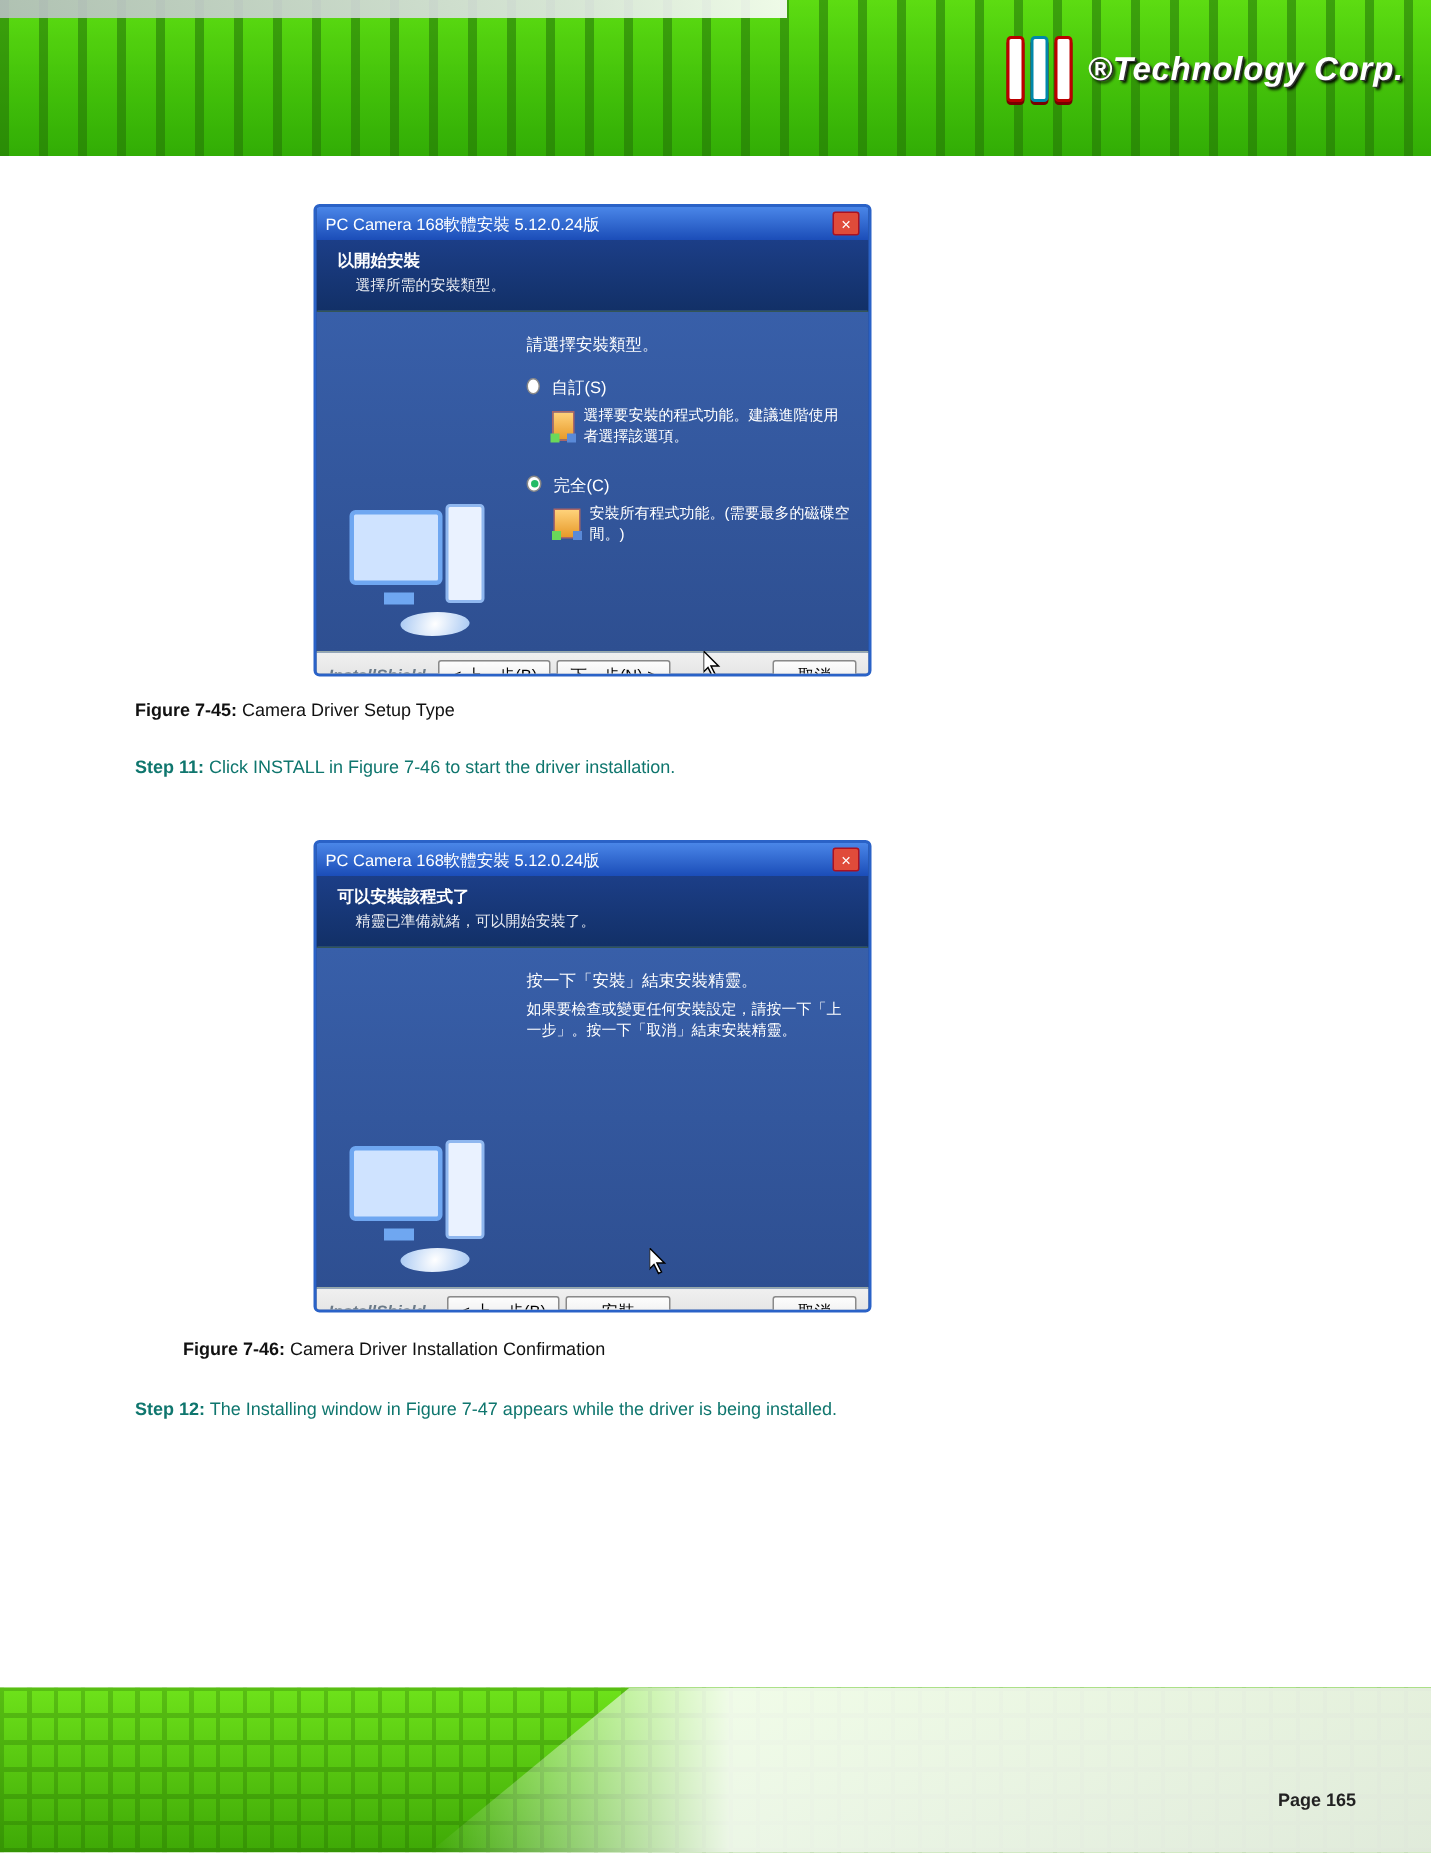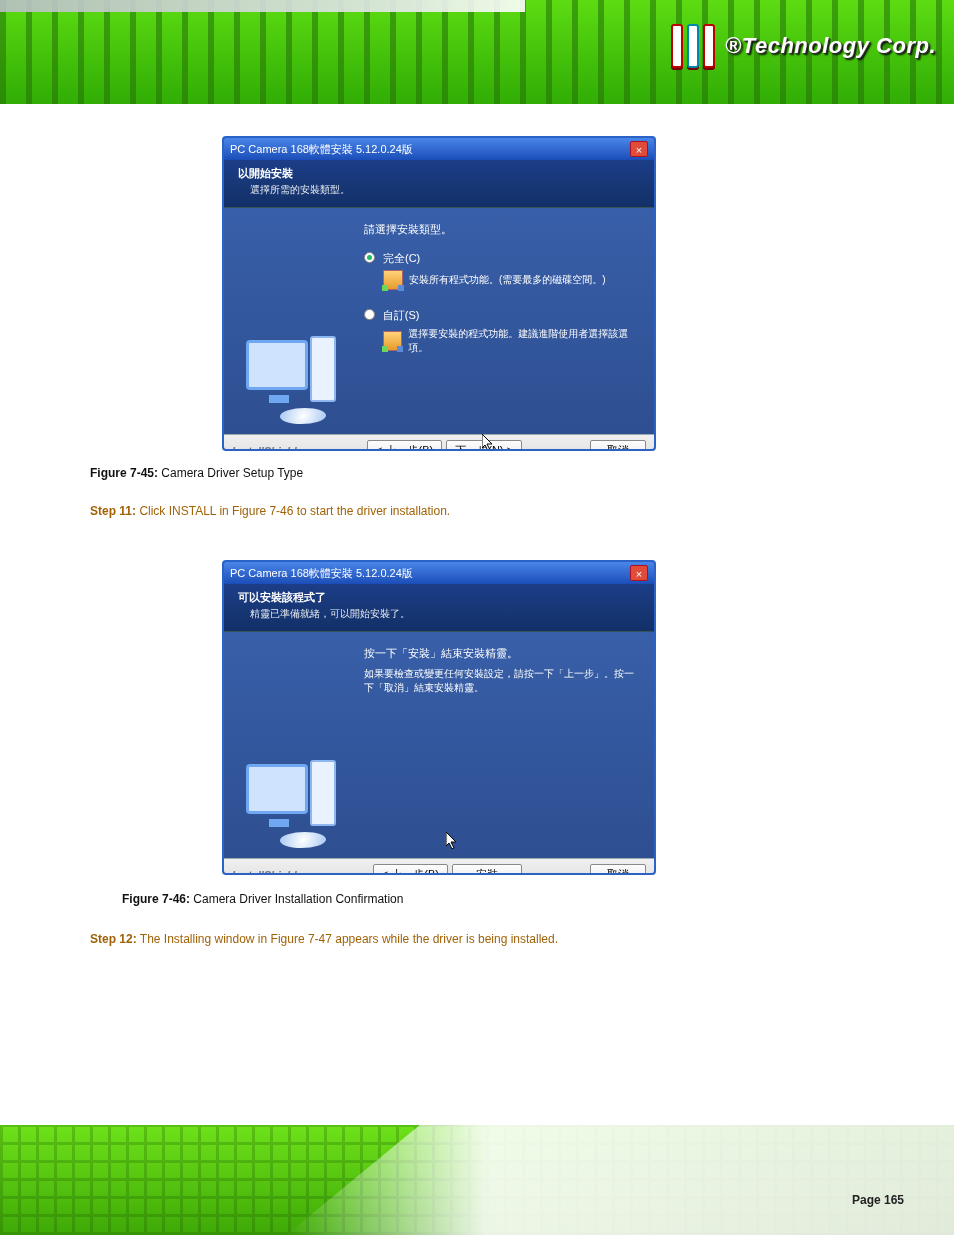--- a/index.html
+++ b/index.html
@@ -20,21 +20,21 @@
   .tc { font-weight:900; font-style:italic; font-size:22px; color:#fff; text-shadow:1px 1px 0 #333,2px 2px 2px #000; letter-spacing:.5px; }
 
   .ftr { bottom:0; height:110px; background: linear-gradient(#6ee21a,#3ea806); }
   .ftr::before { content:""; position:absolute; inset:0; background:
     repeating-linear-gradient(0deg,#1d5a03 0 3px,transparent 3px 18px),
     repeating-linear-gradient(90deg,#1d5a03 0 3px,transparent 3px 18px);
     opacity:.25; }
   .ftr-swoosh { position:absolute; bottom:0; right:0; width:70%; height:110px; background:linear-gradient(90deg,transparent,#fff 30%,#f2f2f2); clip-path: polygon(0 100%,20% 0,100% 0,100% 100%); opacity:.9; }
 
   
-  .shot { position:absolute; left:222px; width:434px; height:315px; border:2px solid #2a62c7; border-radius:4px; background:#2a53a5; box-shadow:0 0 0 1px #0a2a6a inset; overflow:hidden; }
+  .shot { position:absolute; left:209px; width:372px; height:315px; border:2px solid #2a62c7; border-radius:4px; background:#2a53a5; box-shadow:0 0 0 1px #0a2a6a inset; overflow:hidden; }
   .shot1 { top:136px; }
   .shot2 { top:560px; }
 
   .titlebar { height:22px; background:linear-gradient(#4a86e8,#1b4db8); color:#fff; font-size:11px; display:flex; align-items:center; padding:0 6px; justify-content:space-between; }
   .titlebar .ttl { white-space:nowrap; overflow:hidden; }
   .tb-x { width:18px; height:16px; background:#e04b3a; color:#fff; font-size:11px; line-height:16px; text-align:center; border:1px solid #a12; border-radius:2px; }
 
   .subhdr { background:linear-gradient(#1c3e87,#123067); color:#fff; padding:6px 14px 10px; font-size:11px; border-bottom:1px solid #355; }
   .subhdr .h { font-weight:bold; }
   .subhdr .s { font-size:10px; margin-left:12px; margin-top:2px; opacity:.9; }
@@ -64,21 +64,21 @@
   .brand { font-size:11px; color:#6b7a88; font-style:italic; font-weight:bold; flex:0 0 auto; margin-right:auto; }
   .wbtn { font-size:11px; padding:2px 8px; background:linear-gradient(#fdfdfd,#e7e7e7); border:1px solid #8a8a8a; border-radius:2px; min-width:70px; text-align:center; }
   .wbtn.cancel{ min-width:56px; }
 
   .cursor { position:absolute; width:12px; height:18px; }
   .cursor svg{ width:100%; height:100%; }
 
   
   .cap { position:absolute; left:90px; font-size:12px; color:#111; }
   .cap b { font-weight:bold; }
-  .step { position:absolute; left:90px; font-size:12px; color:#a16207; }
+  .step { position:absolute; left:90px; font-size:12px; color:#0f766e; }
 
   .pgno { position:absolute; right:50px; bottom:28px; font-size:12px; font-weight:bold; color:#222; }
 </style>
 </head>
 <body>
 
 <div class="hdr">
   <div class="hdr-swoosh"></div>
   <div class="logo-wrap">
     <div class="iei">
@@ -101,36 +101,36 @@
   </div>
   <div class="bodyarea">
     <div class="sidebar-img">
       <div class="mon"></div>
         <div class="tower"></div>
         <div class="cd"></div>
     </div>
     <div class="content">
       <div class="lead">請選擇安裝類型。</div>
       <div class="opt">
+        <div class="radio"></div>
+        <div class="txt">
+          <div class="lbl">自訂(S)</div>
+          <div class="desc">
+              <span class="iconbox"></span>
+              <span>選擇要安裝的程式功能。建議進階使用者選擇該選項。</span>
+            </div>
+        </div>
+      </div>
+      <div class="opt">
         <div class="radio sel"></div>
         <div class="txt">
           <div class="lbl">完全(C)</div>
           <div class="desc">
               <span class="iconbox"></span>
               <span>安裝所有程式功能。(需要最多的磁碟空間。)</span>
-            </div>
-        </div>
-      </div>
-      <div class="opt">
-        <div class="radio"></div>
-        <div class="txt">
-          <div class="lbl">自訂(S)</div>
-          <div class="desc">
-              <span class="iconbox"></span>
-              <span>選擇要安裝的程式功能。建議進階使用者選擇該選項。</span>
             </div>
         </div>
       </div>
     </div>
   </div>
   <div class="btnbar">
     <span class="brand">InstallShield</span>
     <span class="wbtn">&lt; 上一步(B)</span>
     <span class="wbtn">下一步(N) &gt;</span>
     <span style="width:60px"></span>

